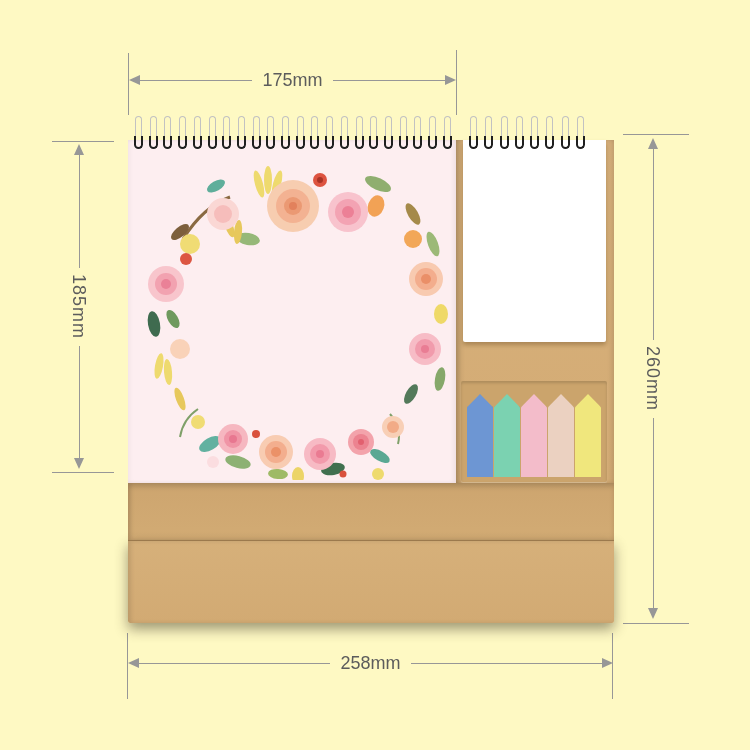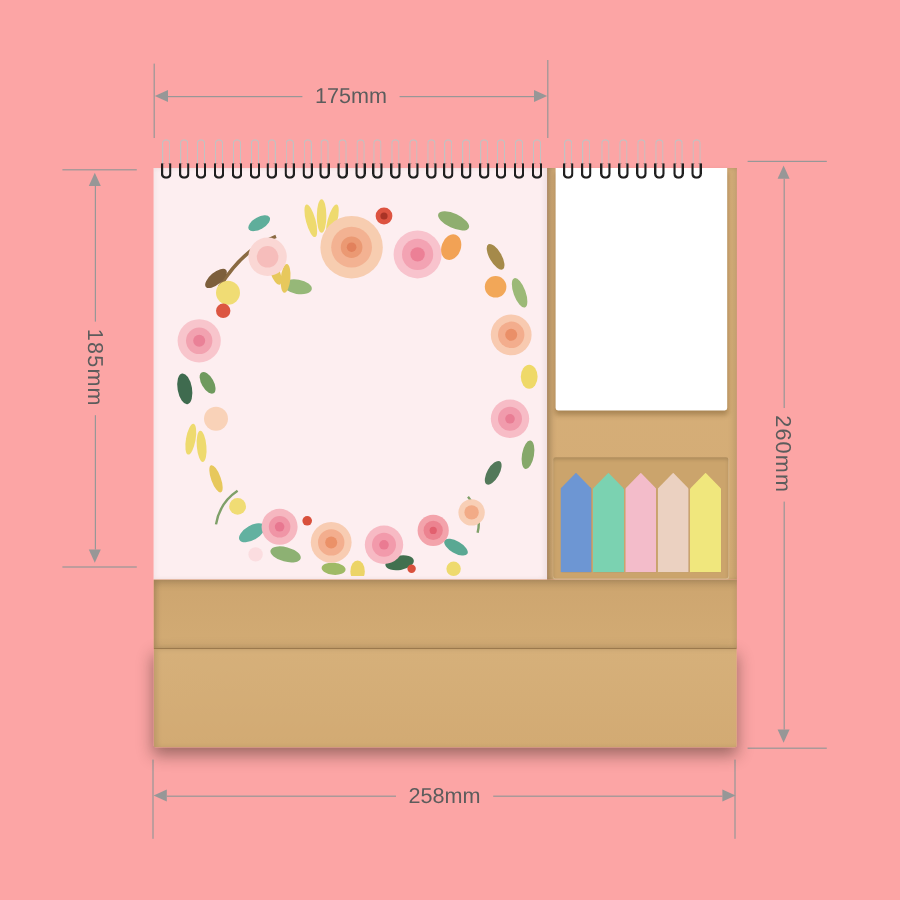--- a/index.html
+++ b/index.html
@@ -1,17 +1,17 @@
 <!DOCTYPE html>
 <html style="--pink: #fdeef0; --kraft: #d3ab74; --kraft-light: #d8b17c; --kraft-panel: #cba46c; --coil: #1f1f1f; --wire: #c2c2c2; --dim-line: #979797; --dim-text: #5c5c5c;"><head>
 <meta charset="utf-8">
 <style>
   html,body{margin:0;padding:0;background:#ffffff;}
   .canvas{
-    position:relative;width:750px;height:750px;background:#fca5a5;overflow:hidden;
+    position:relative;width:750px;height:750px;background:#fef9c3;overflow:hidden;
     font-family:"Liberation Sans",sans-serif;
   }
   
   .tick{position:absolute;background:var(--dim-line,#979797);}
   .h-dim{position:absolute;display:flex;align-items:center;height:18px;color:var(--dim-text,#5c5c5c);font-size:18px;}
   .h-dim .line{flex:1;height:1px;background:var(--dim-line,#979797);}
   .h-dim .label{padding:0 10px;white-space:nowrap;}
   .arr-l{width:0;height:0;border-top:5px solid transparent;border-bottom:5px solid transparent;border-right:11px solid var(--dim-line,#979797);}
   .arr-r{width:0;height:0;border-top:5px solid transparent;border-bottom:5px solid transparent;border-left:11px solid var(--dim-line,#979797);}
   .v-dim{position:absolute;display:flex;flex-direction:column;align-items:center;width:22px;color:var(--dim-text,#5c5c5c);font-size:18px;}

